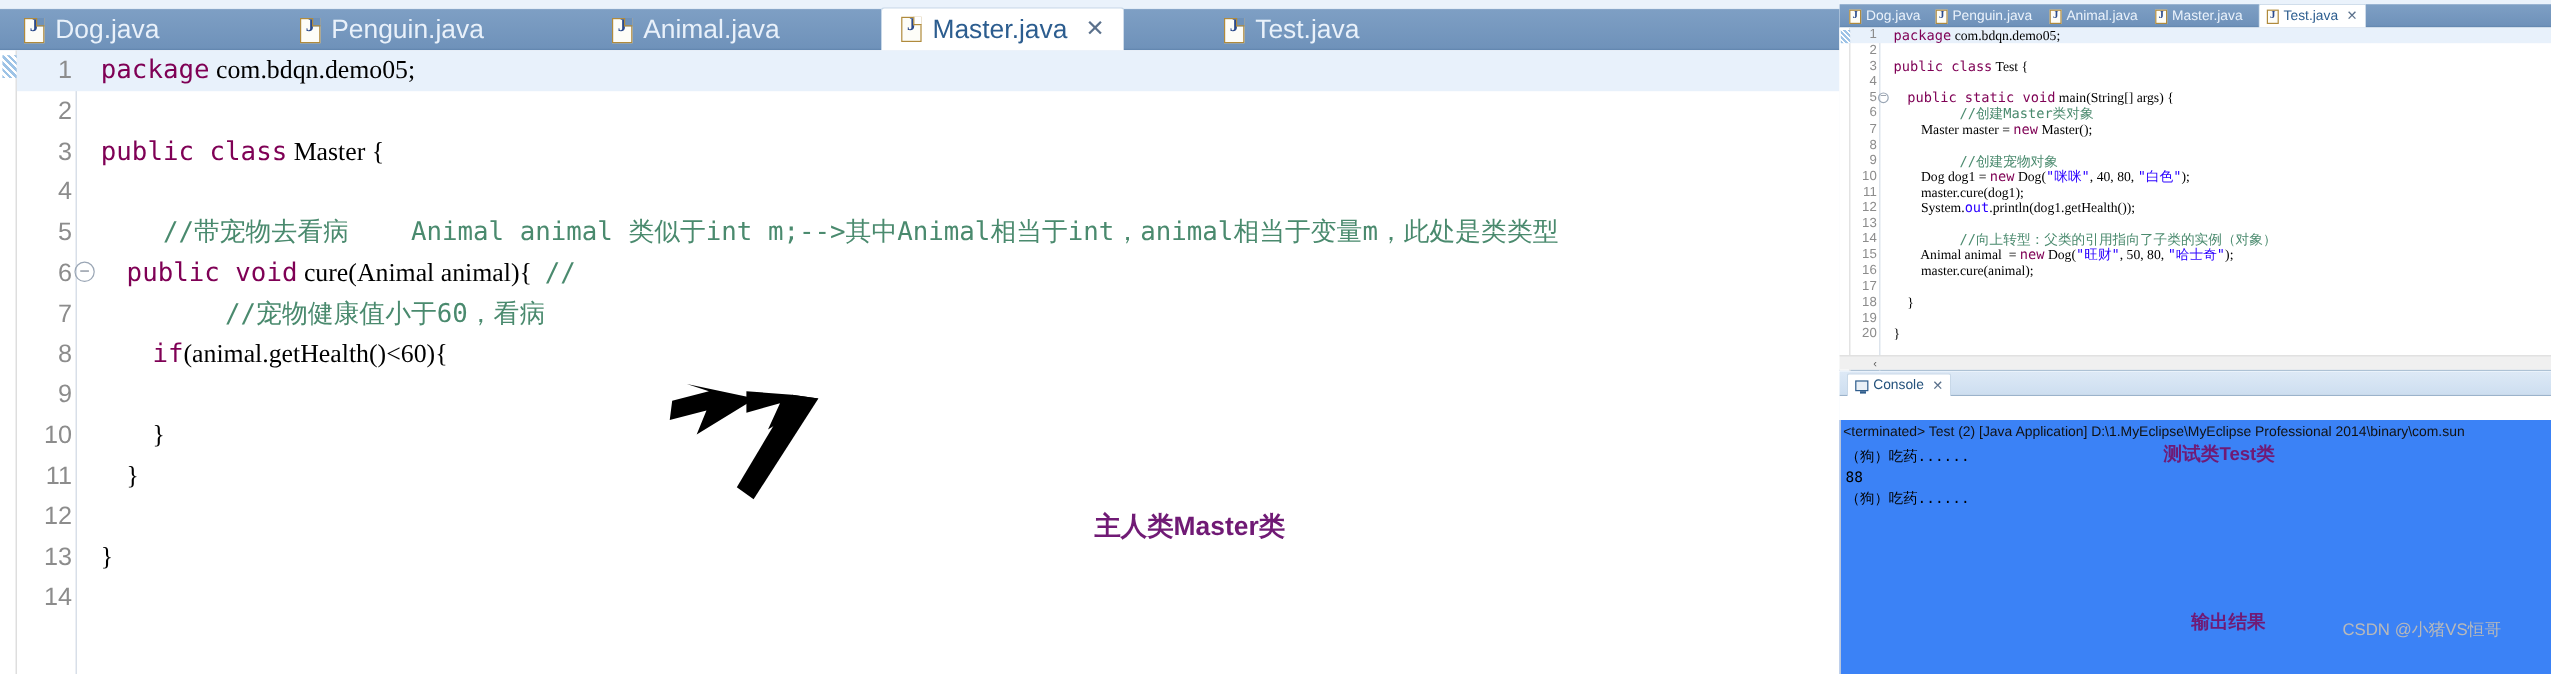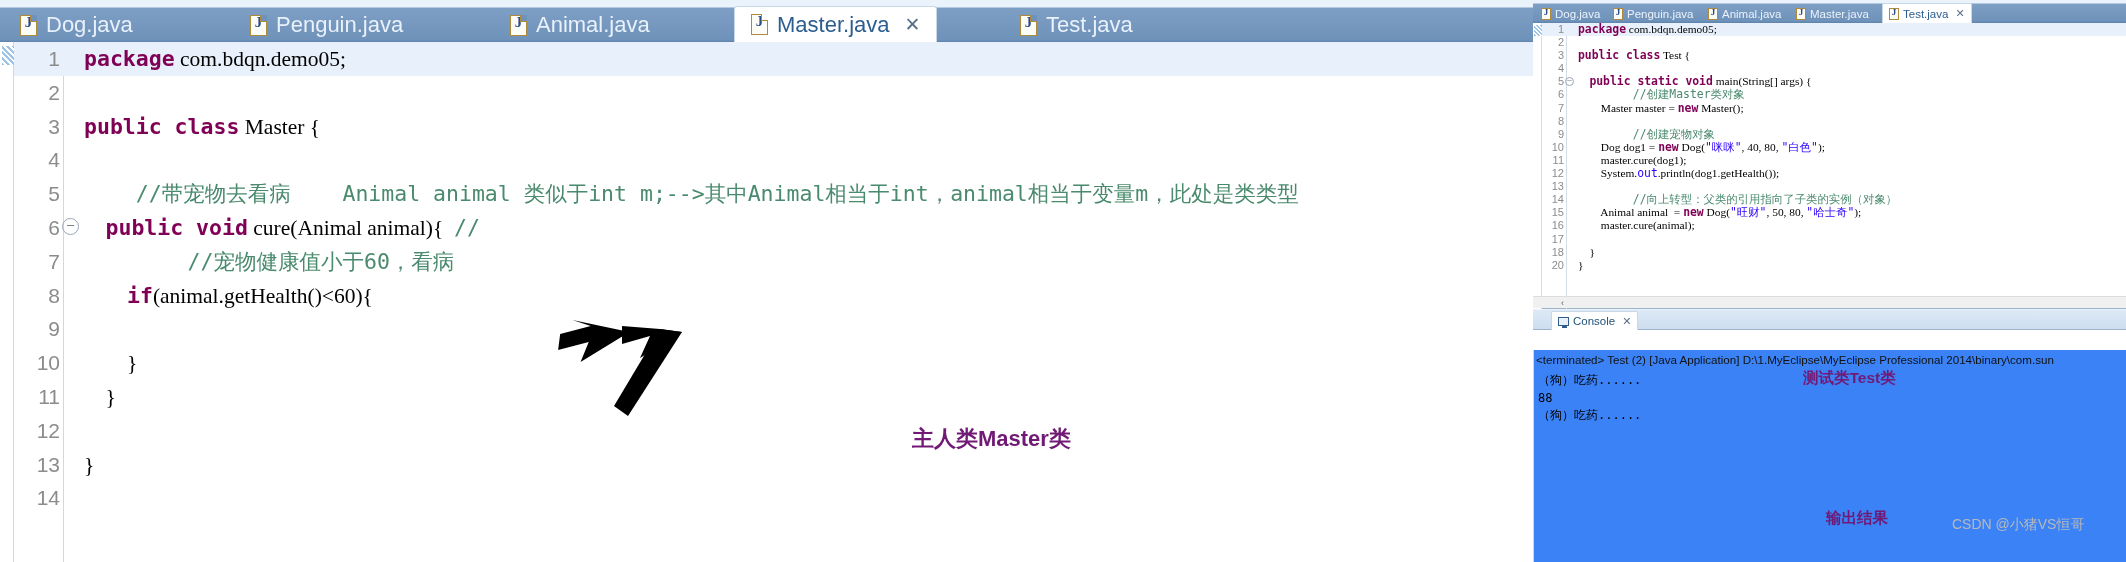--- a/index.html
+++ b/index.html
@@ -92,21 +92,21 @@
     border: 1.5px solid #9aa6b5; color: #6b7685;
     font-size: 13px; line-height: 13px; text-align: center;
     font-family: "Liberation Sans", sans-serif;
   }
   .fold::before { content:"–"; position:relative; top:-1px; }
   .ctext { position: absolute; left: 70px; top: 0; }
   .vbar {
     position: absolute; left: 63px; top: 0; width: 1px; height: 520px;
     background: #cfd8e3;
   }
-  .k  { color: #7f0055; font-weight: bold; }
+  .k  { color: #7f0055; font-weight: normal; }
   .cm { color: #4a8a6e; }
   .pl { color: #000000; font-family: Liberation Serif, serif; }
   .st { color: #2a00ff; }
 
   
   #right-panel {
     position: absolute; left: 1533px; top: 0; width: 593px; height: 562px;
     background: #eaf2fb;
   }
   .tabbar-right {
@@ -175,21 +175,21 @@
   .console-panel {
     position:absolute; left:0; top:310px; width:593px; height:252px;
     background:#ffffff;
   }
   .console-tabbar {
     position:absolute; left:0; top:0; width:593px; height:20px;
     background: linear-gradient(to bottom,#dde9f6,#cddef0);
     border-bottom:1px solid #9bb3cb;
   }
   .console-tab {
-    position:absolute; left:18px; top:1px; height:19px;
+    position:absolute; left:6px; top:1px; height:19px;
     display:flex; align-items:center; gap:4px; padding:0 6px;
     background:#ffffff; font-size:11.5px; color:#24527c;
     border-top:1px solid #c8d8e8; border-left:1px solid #c8d8e8; border-right:1px solid #c8d8e8;
     border-radius:2px 2px 0 0;
   }
   .mon-icon {
     display:inline-block; position:relative; width:11px; height:9px;
     background:#e9f0f7; border:1.3px solid #2f5d8c; flex:none;
   }
   .mon-icon::after{
@@ -323,20 +323,21 @@
           <div class="cl-s"><span class="lnum-s">9</span><span class="ctext-s"><span class="cm">        //创建宠物对象</span></span></div>
           <div class="cl-s"><span class="lnum-s">10</span><span class="ctext-s"><span class="pl">        Dog dog1 = </span><span class="k">new</span><span class="pl"> Dog(</span><span class="st">"咪咪"</span><span class="pl">, 40, 80, </span><span class="st">"白色"</span><span class="pl">);</span></span></div>
           <div class="cl-s"><span class="lnum-s">11</span><span class="ctext-s"><span class="pl">        master.cure(dog1);</span></span></div>
           <div class="cl-s"><span class="lnum-s">12</span><span class="ctext-s"><span class="pl">        System.</span><span class="st">out</span><span class="pl">.println(dog1.getHealth());</span></span></div>
           <div class="cl-s"><span class="lnum-s">13</span><span class="ctext-s"></span></div>
           <div class="cl-s"><span class="lnum-s">14</span><span class="ctext-s"><span class="cm">        //向上转型：父类的引用指向了子类的实例（对象）</span></span></div>
           <div class="cl-s"><span class="lnum-s">15</span><span class="ctext-s"><span class="pl">        Animal animal  = </span><span class="k">new</span><span class="pl"> Dog(</span><span class="st">"旺财"</span><span class="pl">, 50, 80, </span><span class="st">"哈士奇"</span><span class="pl">);</span></span></div>
           <div class="cl-s"><span class="lnum-s">16</span><span class="ctext-s"><span class="pl">        master.cure(animal);</span></span></div>
           <div class="cl-s"><span class="lnum-s">17</span><span class="ctext-s"></span></div>
           <div class="cl-s"><span class="lnum-s">18</span><span class="ctext-s"><span class="pl">    }</span></span></div>
+          <div class="cl-s"><span class="lnum-s">19</span><span class="ctext-s"></span></div>
           <div class="cl-s"><span class="lnum-s">20</span><span class="ctext-s"><span class="pl">}</span></span></div>
         </div>
       <div class="hscroll-right">
         <span class="arrowL">‹</span>
       </div>
     </div>
 
     <div class="console-panel">
       <div class="console-tabbar">
         <div class="console-tab">

